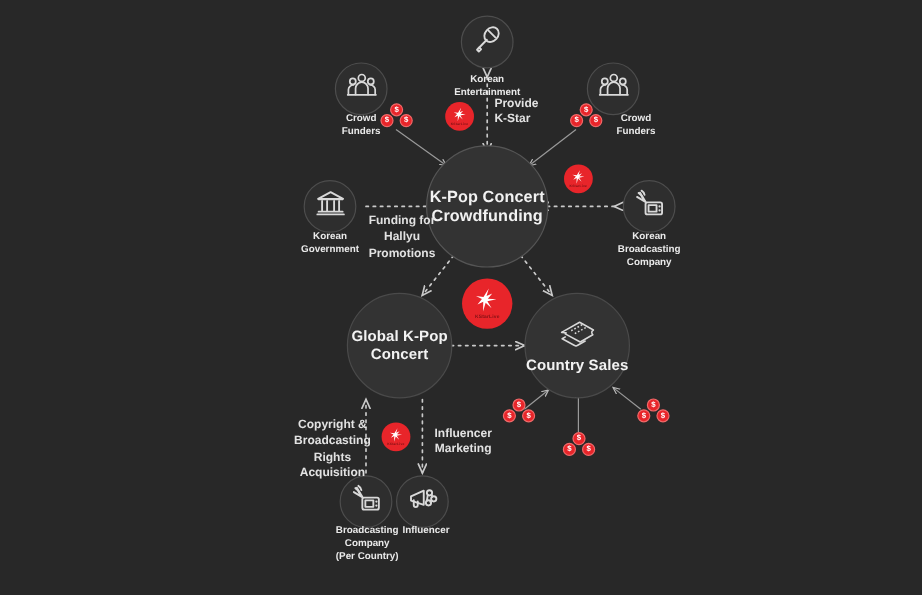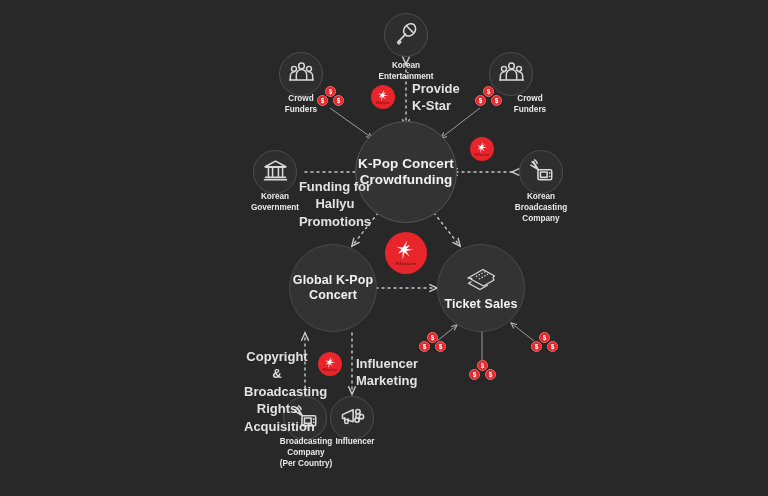--- a/index.html
+++ b/index.html
@@ -57,21 +57,21 @@
     font-size:8.2px;
     font-weight:bold;
     line-height:1.32;
     color:#eaeaea;
     white-space:pre-line;
   }
 
   .edge-label{
     position:absolute;
     text-align:center;
-    font-size:13px;
+    font-size:10px;
     font-weight:bold;
     line-height:1.34;
     color:#e2e2e2;
     white-space:pre-line;
   }
 
   
   .coins{position:absolute;width:30px;height:26px;}
   .coin{
     position:absolute;
@@ -168,21 +168,21 @@
     <span style="margin-bottom:3px;">
       <svg width="34" height="26" viewBox="0 0 34 26">
         <g fill="none" stroke="#d9d9d9" stroke-width="1.3" stroke-linejoin="round">
           <path d="M4 14 L19 5.5 L30.5 12 Q28 13.6 30 16 L19.5 22 L7 15.2 Q9.6 14 4 14 Z"></path>
           <path d="M7.5 17.5 L4.5 19.3 L16 25.5 L24 21"></path>
           <path d="M12 12.6 L21.5 7.4" stroke-dasharray="1.4,1.6"></path>
           <path d="M15 15 L24.5 9.8" stroke-dasharray="1.4,1.6"></path>
         </g>
       </svg>
     </span>
-    <div class="node-title">Ticket Sales</div>
+    <div class="node-title">Country Sales</div>
   </div>
 
   <div class="icnode" style="left:384px;top:13px;">
     <span>
       <svg viewBox="0 0 24 24">
         <ellipse cx="15" cy="8.5" rx="5.2" ry="6.4" transform="rotate(42 15 8.5)"></ellipse>
         <path d="M11.2 12.6 L4.6 19.4"></path>
         <path d="M3.4 20.6 l1.8 -1.8 1.4 1.4 -1.8 1.8 z"></path>
         <path d="M12.4 5.1 l5.6 5.6"></path>
       </svg>

